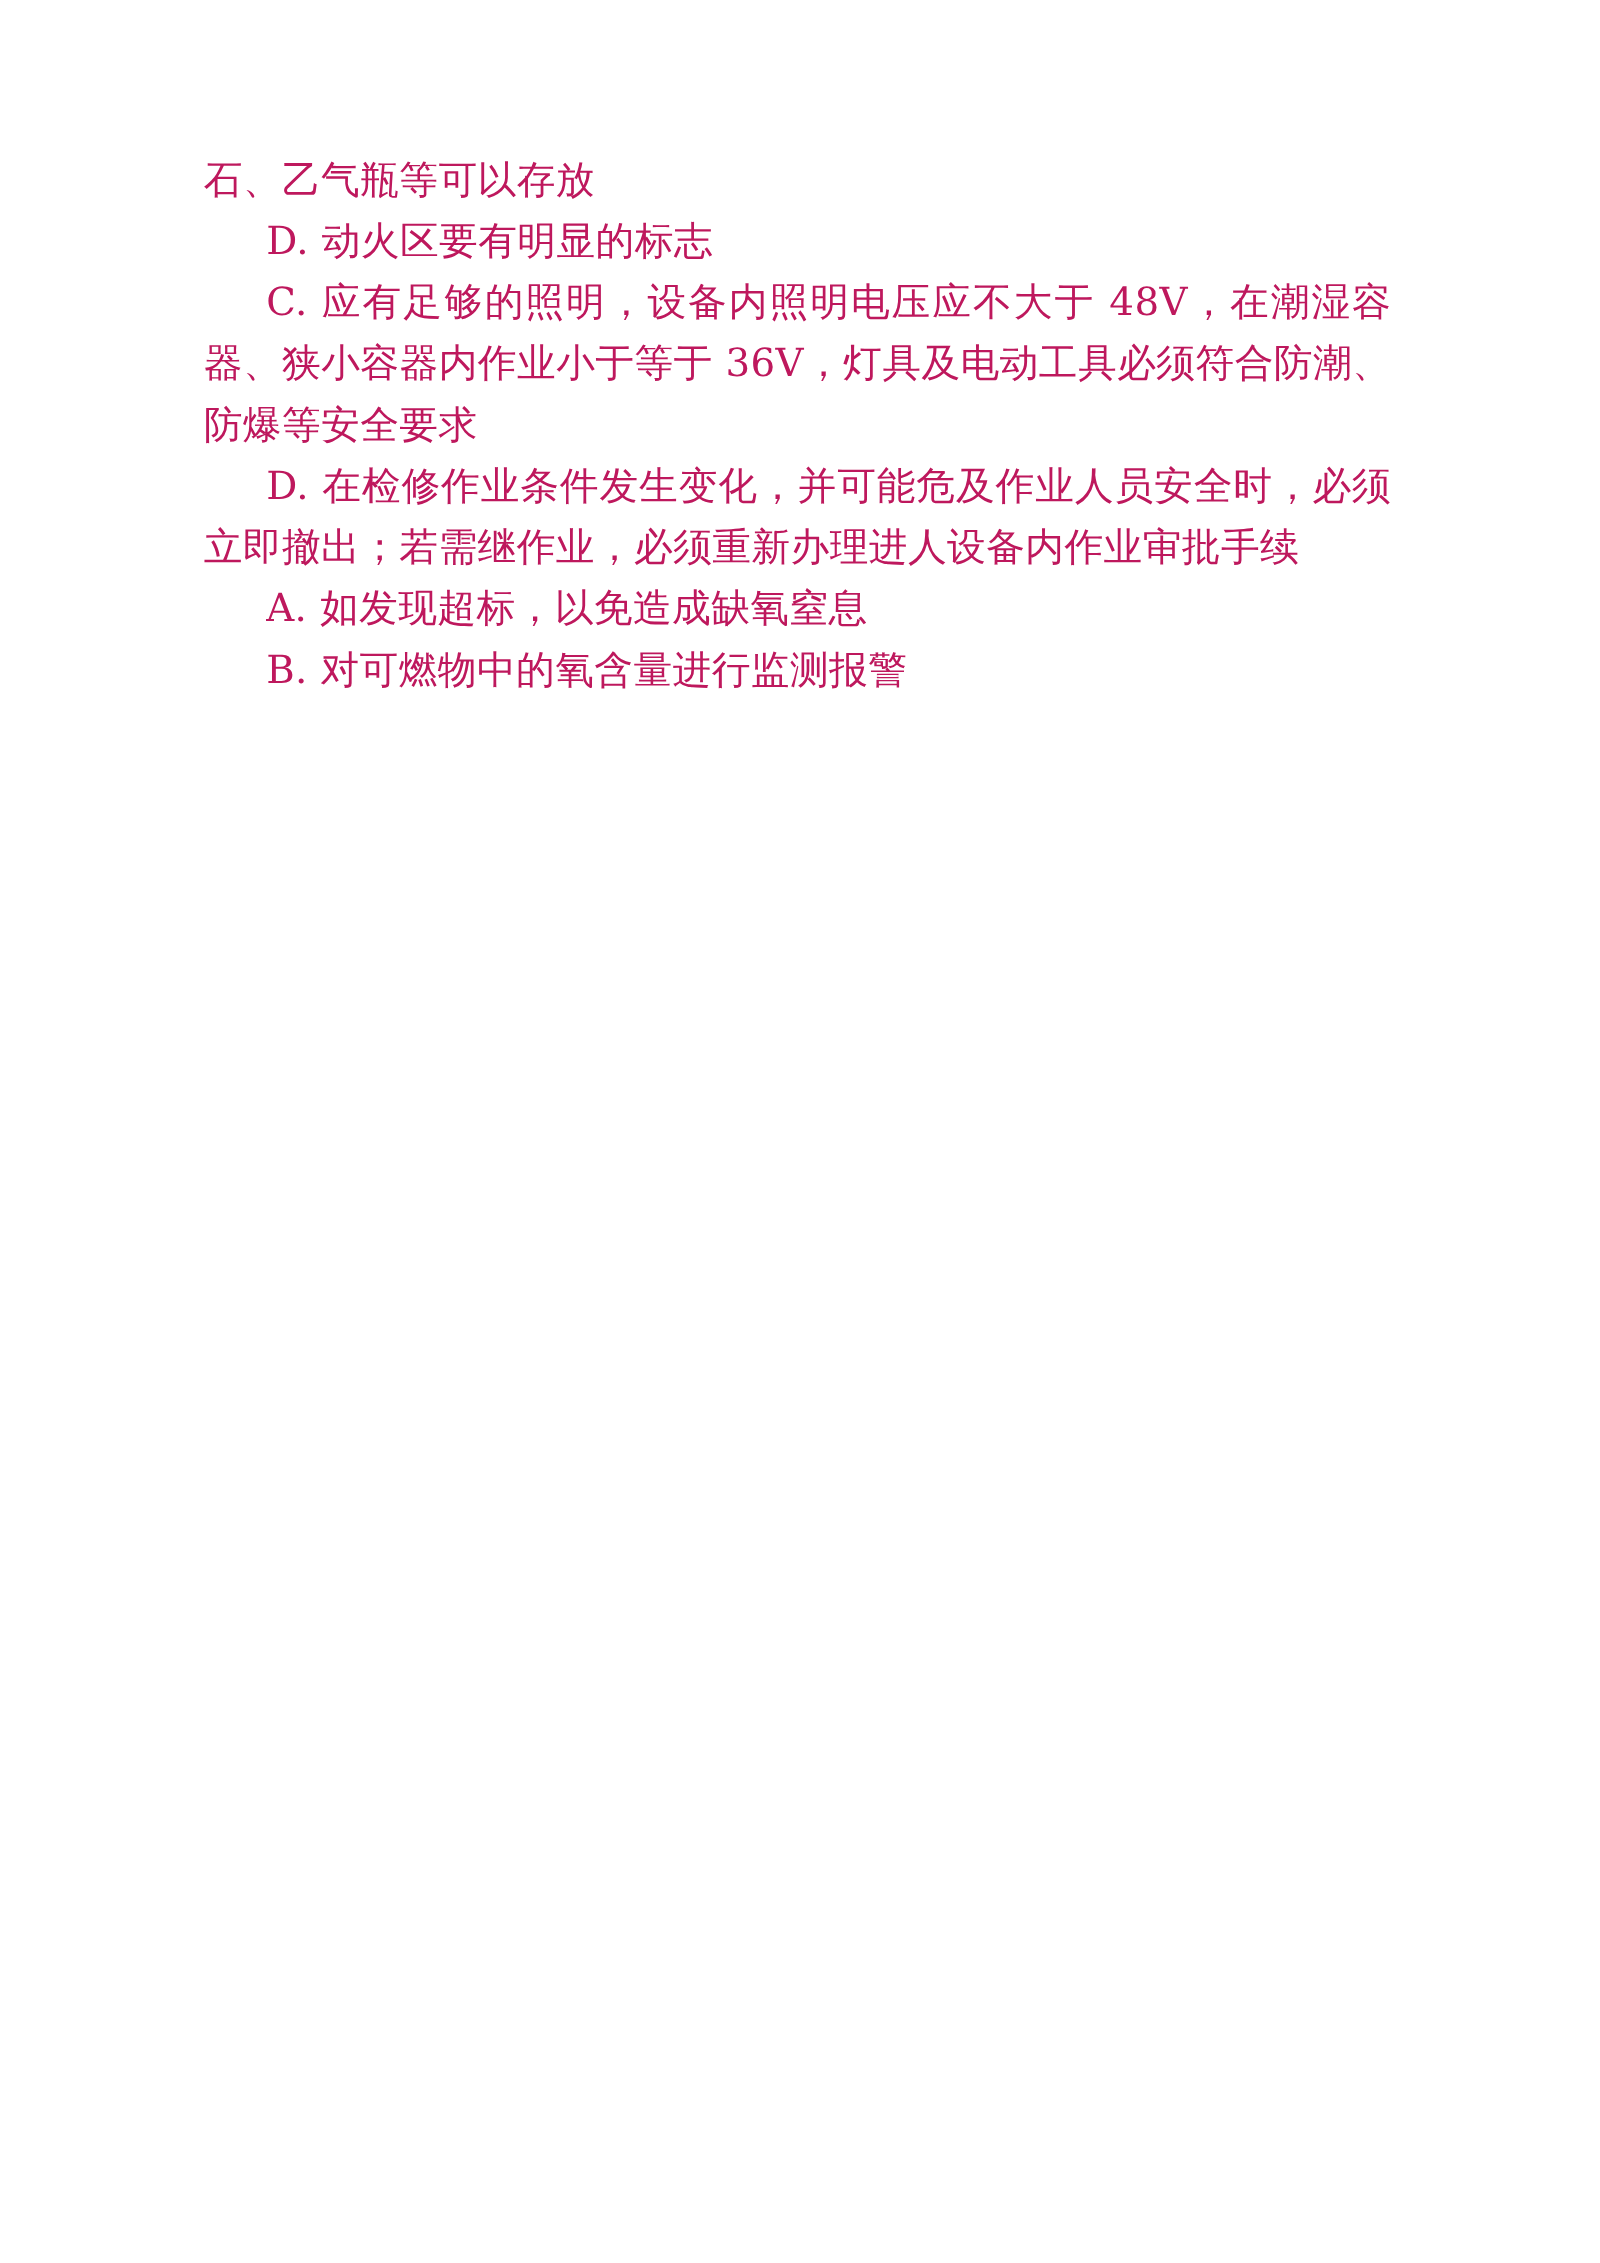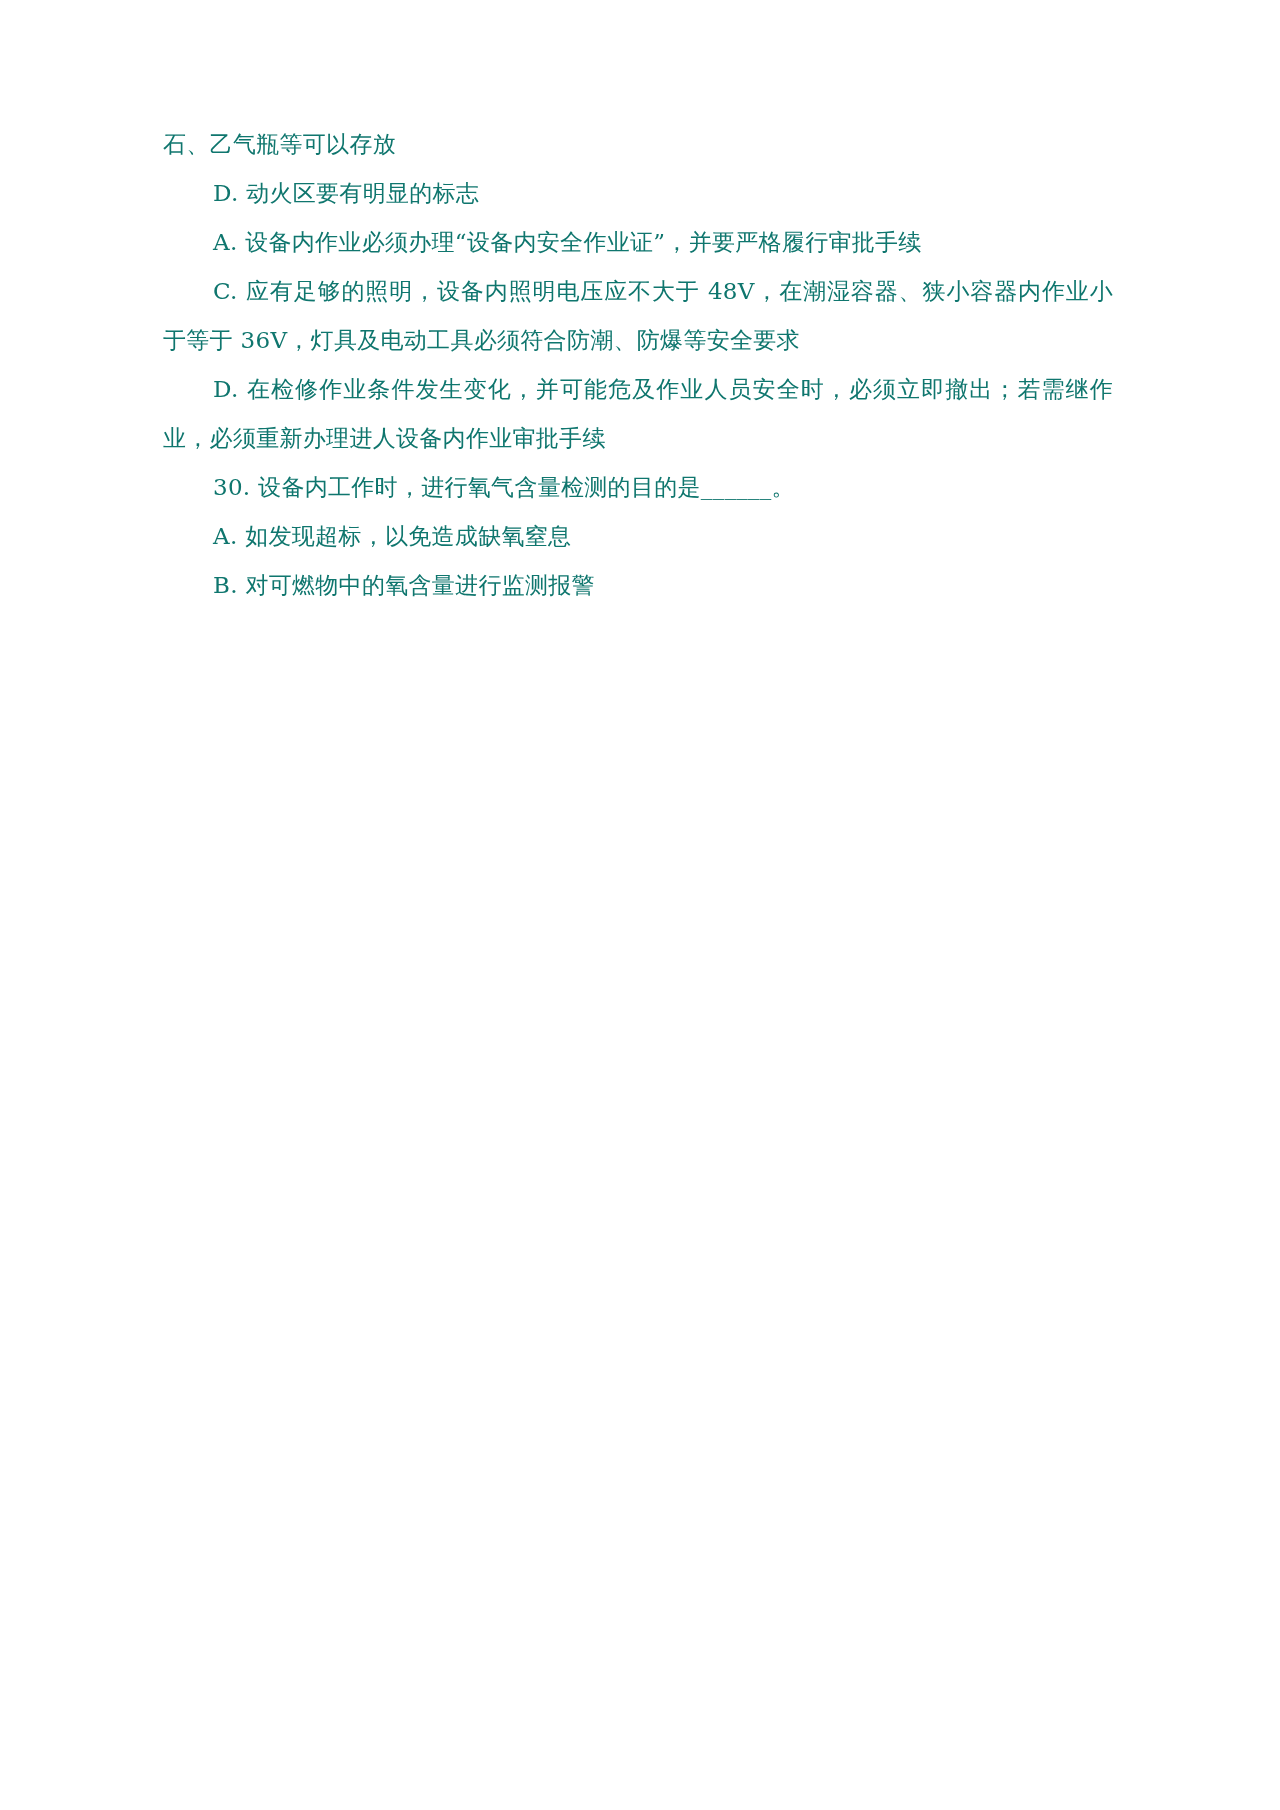--- a/index.html
+++ b/index.html
@@ -17,23 +17,23 @@
     font-family: "DejaVu Serif", "Liberation Serif", serif;
     color: #000000;
   }
   .content {
     position: absolute;
     left: 163px;
     top: 120px;
     width: 950px;
   }
   .line {
-    font-size: 23px;
+    font-size: 31px;
     line-height: 49px;
-    color: #0f766e;
+    color: #be185d;
     letter-spacing: 0.3px;
     text-align: justify;
     white-space: normal;
   }
   .indent {
     text-indent: 50px;
   }
   .para {
     margin: 0;
   }
@@ -42,28 +42,26 @@
 <body>
 
 <div class="page">
   <div class="content">
 
     <p class="line para">石、乙气瓶等可以存放</p>
 
     <p class="line para indent">D. 动火区要有明显的标志</p>
 
 
-    <p class="line para indent">A. 设备内作业必须办理“设备内安全作业证”，并要严格履行审批手续</p>
 
 
     <p class="line para indent">C. 应有足够的照明，设备内照明电压应不大于 48V，在潮湿容器、狭小容器内作业小于等于 36V，灯具及电动工具必须符合防潮、防爆等安全要求</p>
 
     <p class="line para indent">D. 在检修作业条件发生变化，并可能危及作业人员安全时，必须立即撤出；若需继作业，必须重新办理进人设备内作业审批手续</p>
 
-    <p class="line para indent">30. 设备内工作时，进行氧气含量检测的目的是______。</p>
 
     <p class="line para indent">A. 如发现超标，以免造成缺氧窒息</p>
 
     <p class="line para indent">B. 对可燃物中的氧含量进行监测报警</p>
 
 
 
   </div>
 </div>
 

